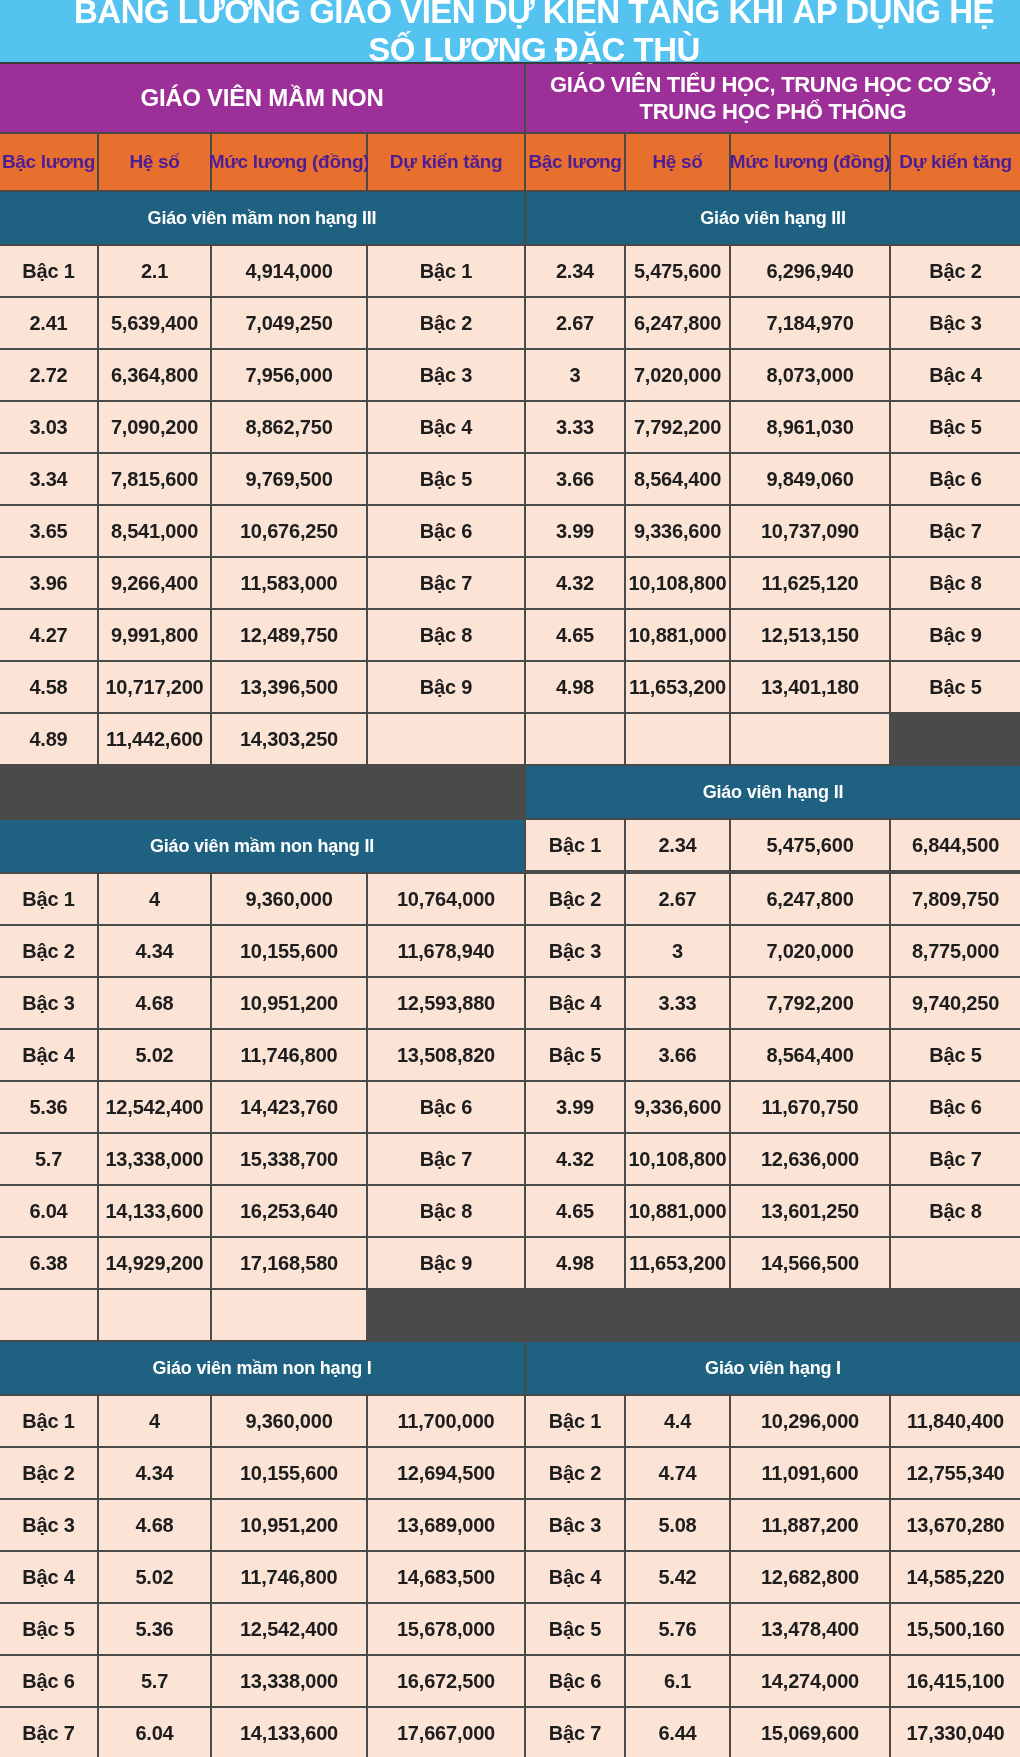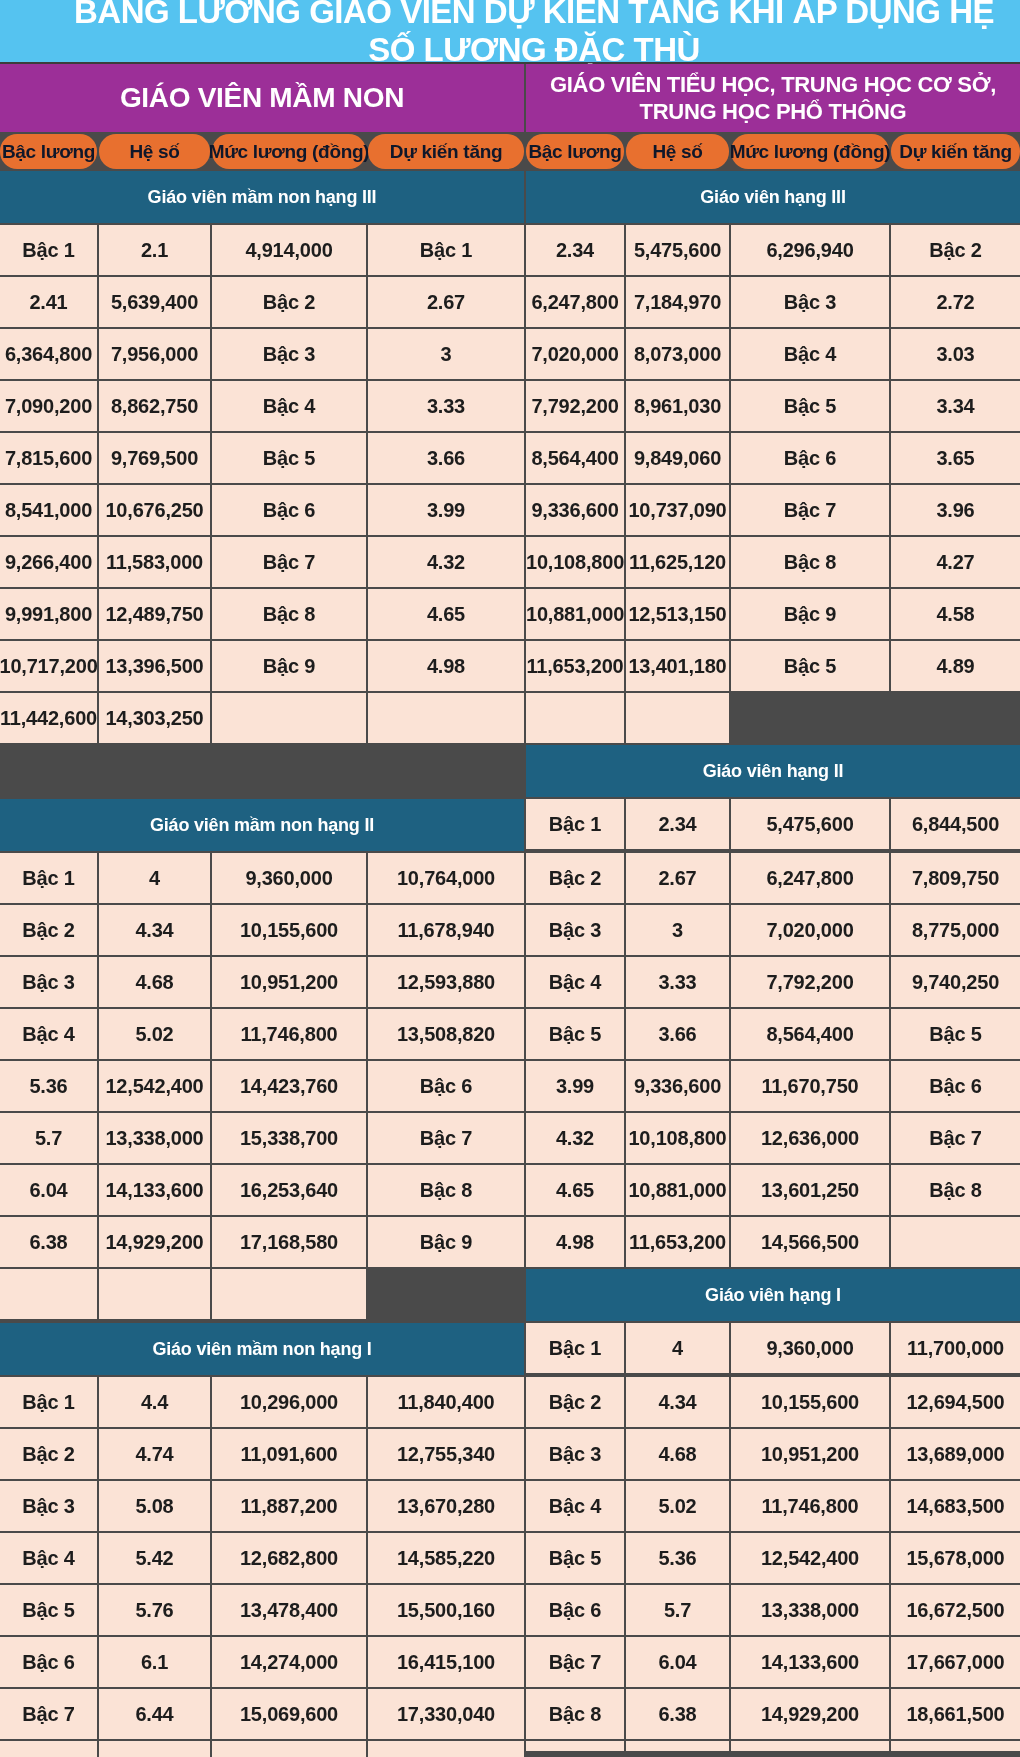--- a/index.html
+++ b/index.html
@@ -20,27 +20,27 @@
     grid-template-columns:97px 111px 154px 156px 98px 103px 158px 129px;
     gap:2px;
     background:#4a4a4a;
     border-top:2px solid #3c3c3c;
   }
   .span-left{grid-column:1/5;}
   .span-right{grid-column:5/9;}
   .group-header{
     background:#9c2f98;color:#ffffff;font-weight:700;
     display:flex;align-items:center;justify-content:center;
-    height:68px;font-size:28px;text-align:center;letter-spacing:-0.3px;
+    height:68px;font-size:24px;text-align:center;letter-spacing:-0.3px;
   }
   .group-header.two-line{font-size:22px;line-height:1.25;padding:0 10px;box-sizing:border-box;}
   .col-header{
-    background:#e8702f;color:#0f172a;font-weight:700;font-size:19px;
-    height:35px;display:flex;align-items:center;justify-content:center;
-    letter-spacing:-0.3px;white-space:nowrap;border-radius:17px;
+    background:#e8702f;color:#4c1d95;font-weight:700;font-size:19px;
+    height:56px;display:flex;align-items:center;justify-content:center;
+    letter-spacing:-0.3px;white-space:nowrap;
   }
   .section-title{
     background:#1e6181;color:#ffffff;font-weight:700;font-size:18px;
     height:52px;display:flex;align-items:center;justify-content:center;
     letter-spacing:-0.2px;
   }
   .cell{
     background:#fbe3d6;color:#1d1d1d;font-weight:600;font-size:20px;
     height:50px;display:flex;align-items:center;justify-content:center;
     letter-spacing:-0.2px;
@@ -71,20 +71,21 @@
       <div class="cell">Bậc 1</div>
       <div class="cell">2.1</div>
       <div class="cell">4,914,000</div>
       <div class="cell">Bậc 1</div>
       <div class="cell">2.34</div>
       <div class="cell">5,475,600</div>
       <div class="cell">6,296,940</div>
       <div class="cell">Bậc 2</div>
       <div class="cell">2.41</div>
       <div class="cell">5,639,400</div>
+      <div class="cell">7,049,250</div>
       <div class="cell">Bậc 2</div>
       <div class="cell">2.67</div>
       <div class="cell">6,247,800</div>
       <div class="cell">7,184,970</div>
       <div class="cell">Bậc 3</div>
       <div class="cell">2.72</div>
       <div class="cell">6,364,800</div>
       <div class="cell">7,956,000</div>
       <div class="cell">Bậc 3</div>
       <div class="cell">3</div>
@@ -212,22 +213,22 @@
       <div class="cell">14,929,200</div>
       <div class="cell">17,168,580</div>
       <div class="cell">Bậc 9</div>
       <div class="cell">4.98</div>
       <div class="cell">11,653,200</div>
       <div class="cell">14,566,500</div>
       <div class="cell"></div>
       <div class="cell"></div>
       <div class="cell"></div>
       <div class="cell"></div>
+      <div class="section-title span-left">Giáo viên mầm non hạng I</div>
       <div class="section-title span-right">Giáo viên hạng I</div>
-      <div class="section-title span-left">Giáo viên mầm non hạng I</div>
       <div class="cell">Bậc 1</div>
       <div class="cell">4</div>
       <div class="cell">9,360,000</div>
       <div class="cell">11,700,000</div>
       <div class="cell">Bậc 1</div>
       <div class="cell">4.4</div>
       <div class="cell">10,296,000</div>
       <div class="cell">11,840,400</div>
       <div class="cell">Bậc 2</div>
       <div class="cell">4.34</div>

